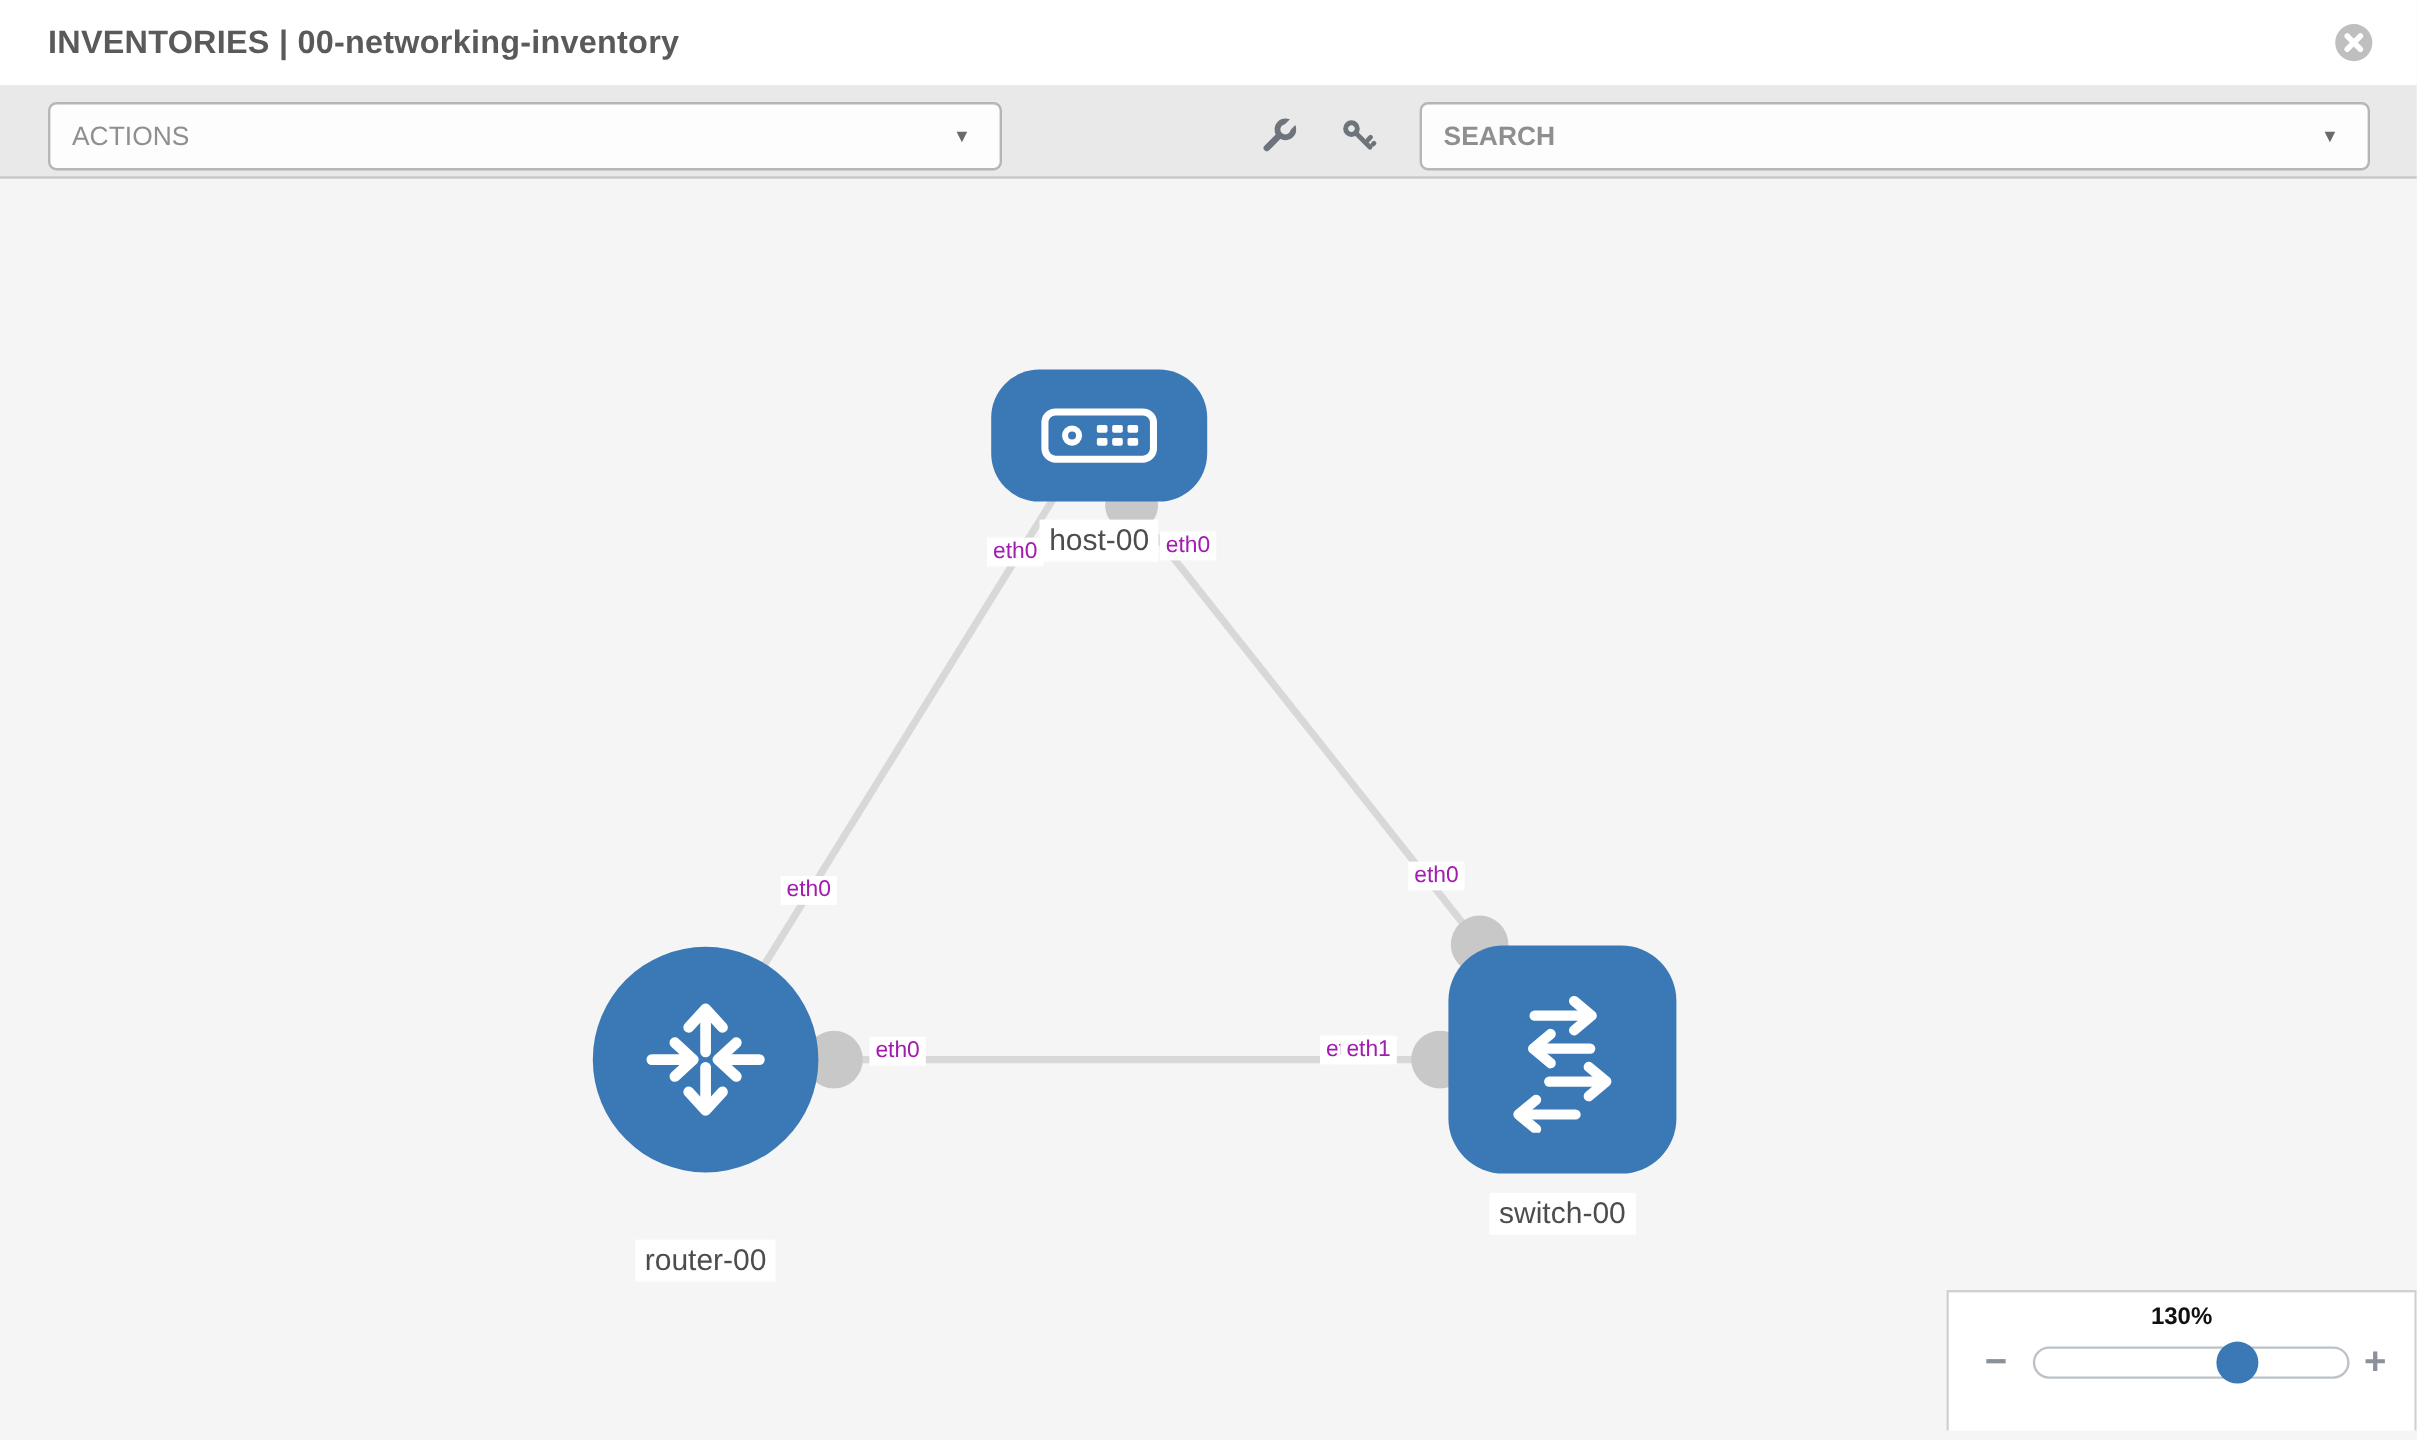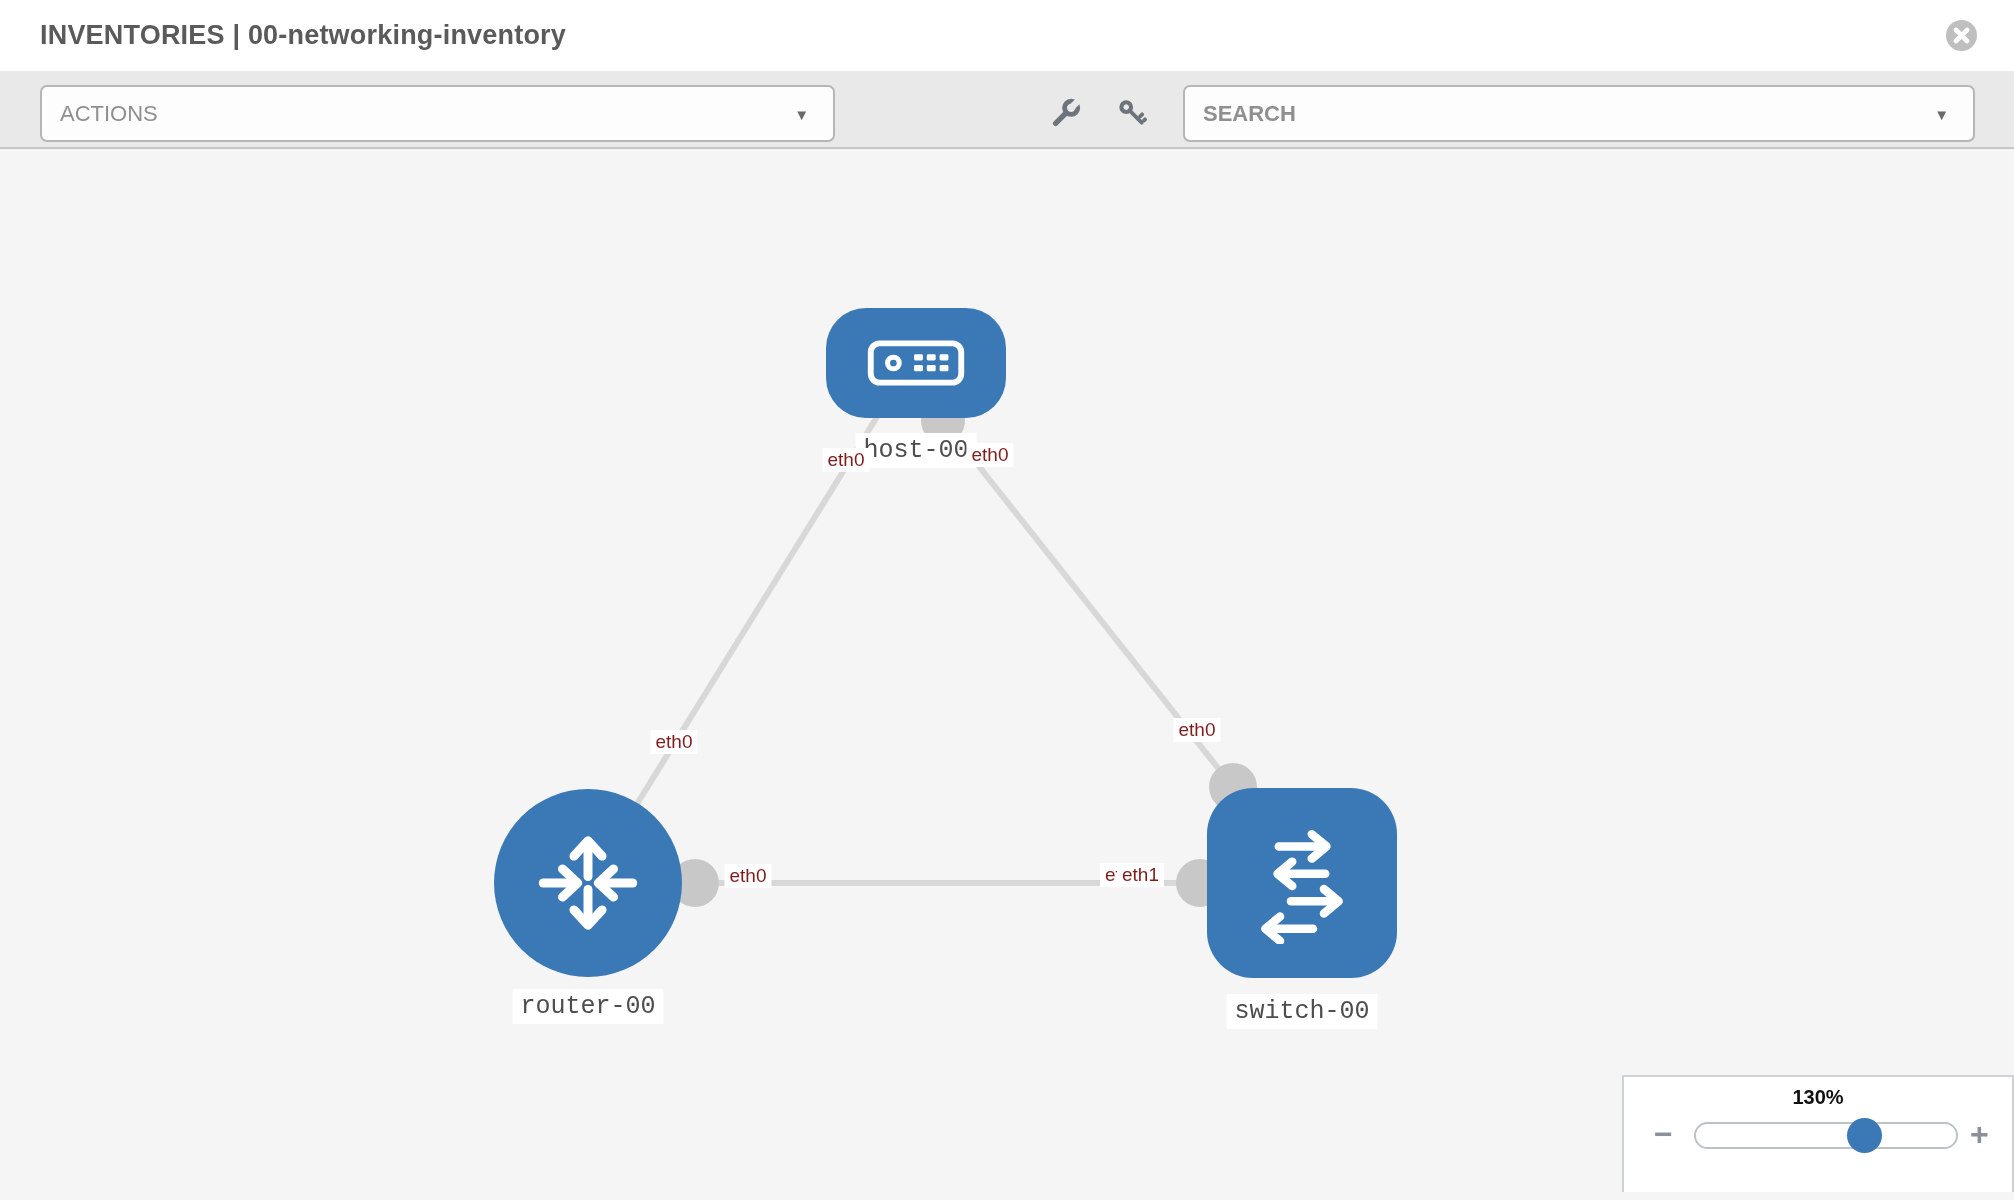--- a/index.html
+++ b/index.html
@@ -37,23 +37,23 @@
 
   .node { position:absolute; z-index:3; background:#3a79b5; cursor:pointer;
     display:flex; align-items:center; justify-content:center; }
   .node-host   { left:826px;  top:159px; width:180px; height:110px; border-radius:40px; }
   .node-router { left:494px;  top:640px; width:188px; height:188px; border-radius:50%; }
   .node-switch { left:1207px; top:639px; width:190px; height:190px; border-radius:46px; }
   .node svg { display:block; }
 
   .node-label { position:absolute; z-index:4; transform:translateX(-50%);
     background:#ffffff; color:#4d4d4d; font-size:25px; padding:3px 8px;
-    white-space:nowrap;font-family:Liberation Mono, monospace; }
+    white-space:nowrap; }
   .if-label { position:absolute; z-index:4; transform:translateX(-50%);
-    background:#ffffff; color:#7f1d1d; font-size:19px; padding:1px 5px;
+    background:#ffffff; color:#a21caf; font-size:19px; padding:1px 5px;
     white-space:nowrap; }
   .if-label.raw { transform:none; }
   .z1 { z-index:4; } .z2 { z-index:5; }
 
   
   .zoom-panel { position:absolute; z-index:6; left:1622px; top:926px;
     width:392px; height:122px; background:#ffffff; border:2px solid #cfd2d4; }
   .zoom-level { position:absolute; top:9px; left:0; width:100%; text-align:center;
     font-size:20px; color:#111111;font-weight:bold; }
   .zoom-minus,.zoom-plus { position:absolute; top:39px; font-size:32px; font-weight:bold;
@@ -156,21 +156,21 @@
       <path d="M138 85 H66"></path>
         <path d="M84 65 L60 85 L84 105"></path>
       <path d="M82 130 H154"></path>
         <path d="M136 110 L160 130 L136 150"></path>
       <path d="M118 175 H46"></path>
         <path d="M64 155 L40 175 L64 195"></path>
     </svg>
   </div>
 
   <div class="node-label" style="left:916px;  top:284px;">host-00</div>
-  <div class="node-label" style="left:588px;  top:840px;">router-00</div>
+  <div class="node-label" style="left:588px;  top:884px;">router-00</div>
   <div class="node-label" style="left:1302px; top:845px;">switch-00</div>
 
   <div class="if-label" style="left:674px;  top:581px;">eth0</div>
   <div class="if-label" style="left:846px;  top:299px;">eth0</div>
   <div class="if-label" style="left:990px;  top:294px;">eth0</div>
   <div class="if-label" style="left:1197px; top:569px;">eth0</div>
   <div class="if-label" style="left:748px;  top:715px;">eth0</div>
   <div class="if-label raw z1" style="left:1100px; top:714px;">eth1</div>
   <div class="if-label raw z2" style="left:1117px; top:714px;">eth1</div>
 

